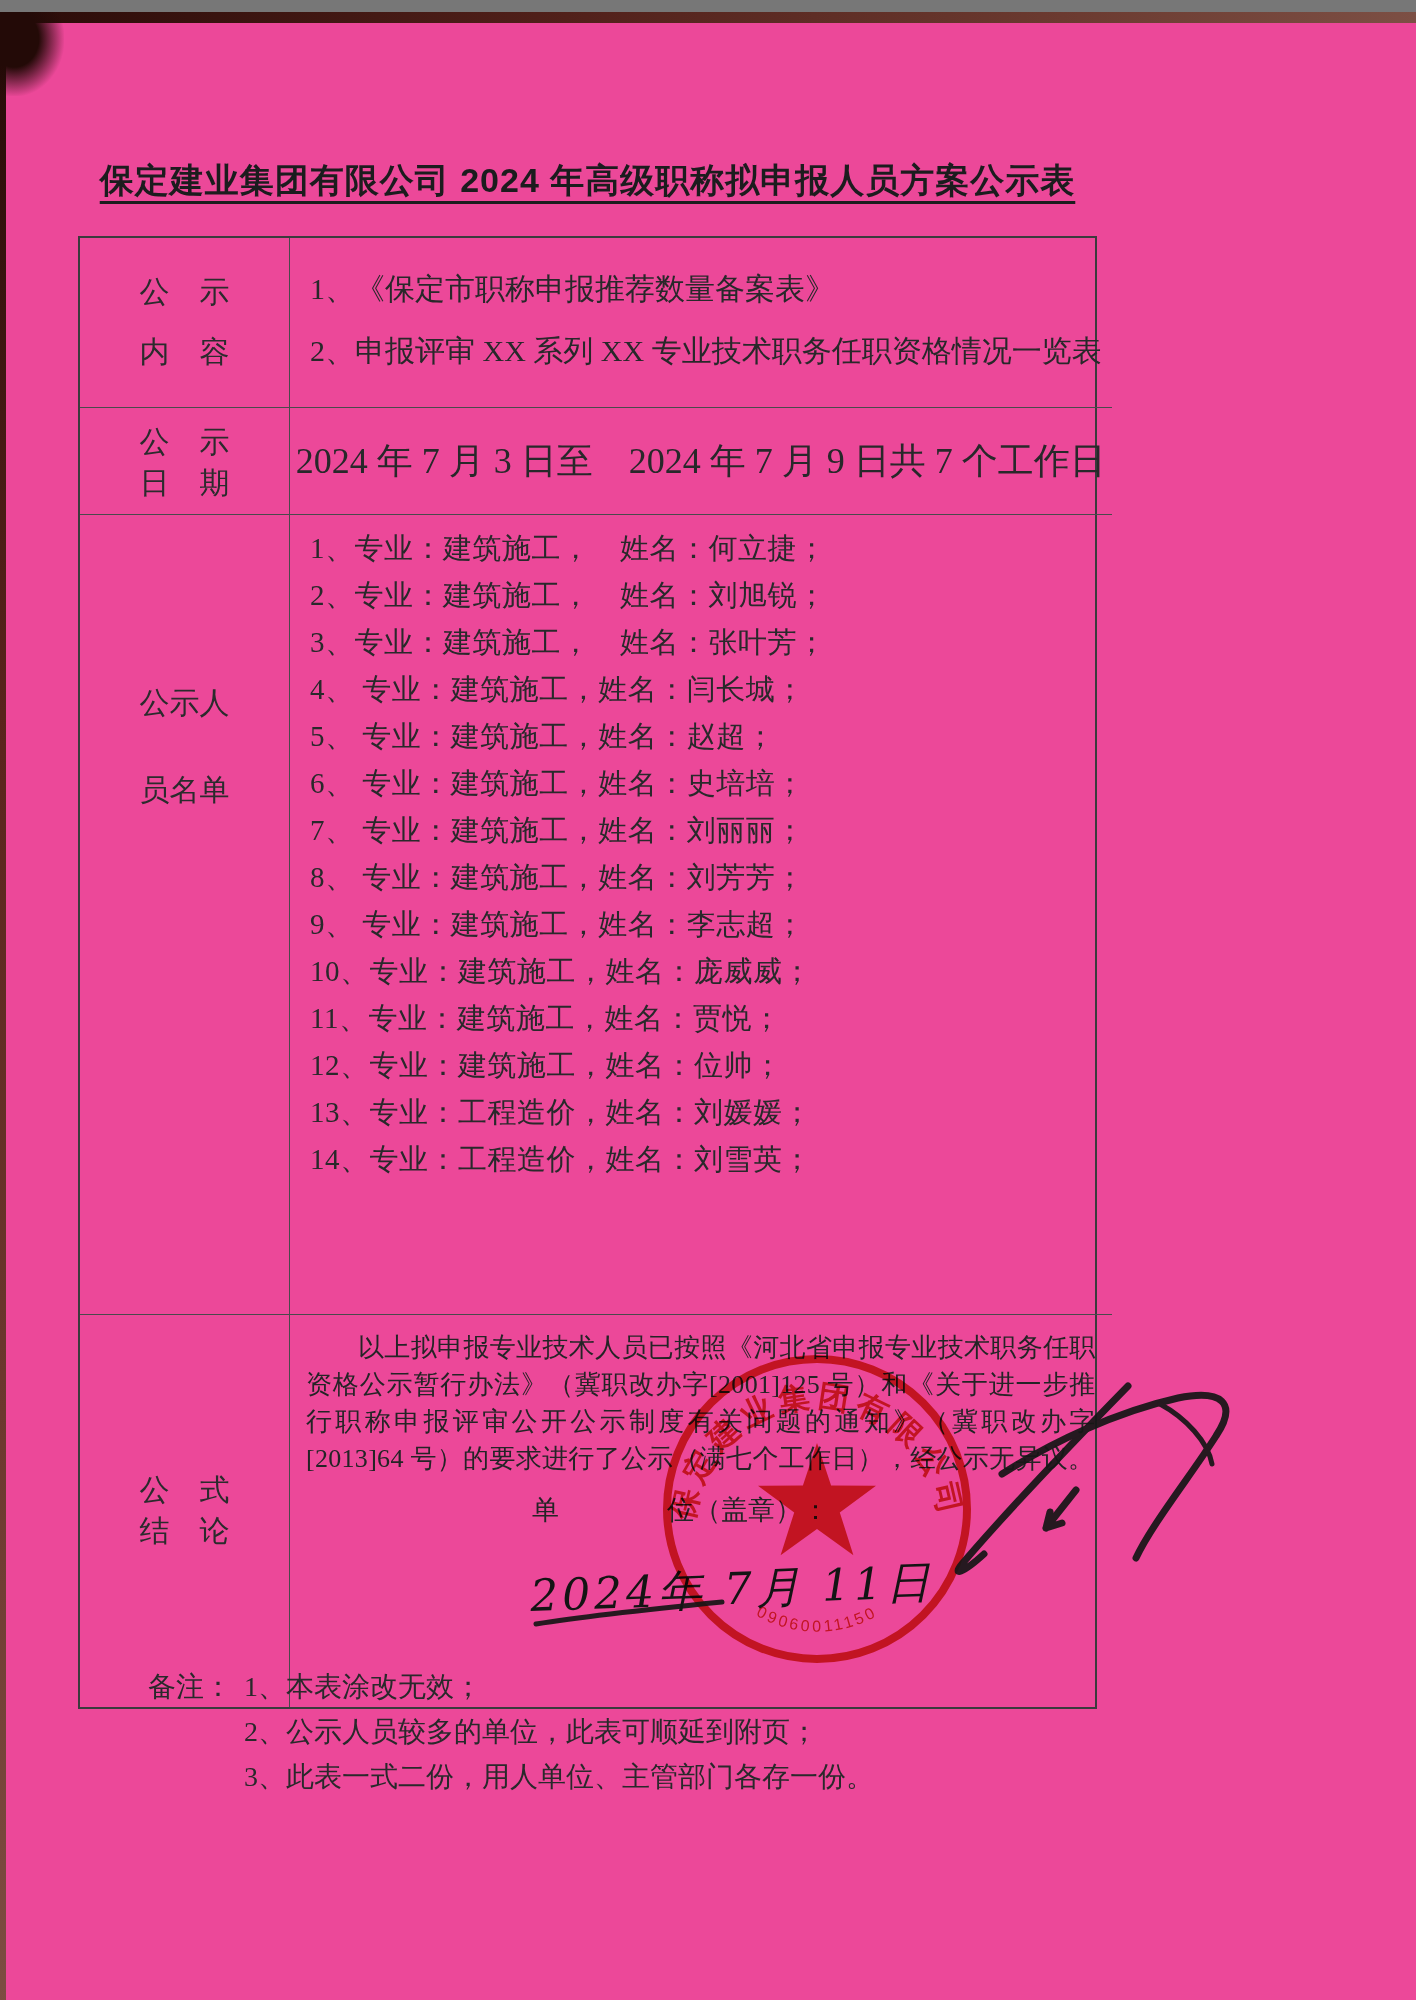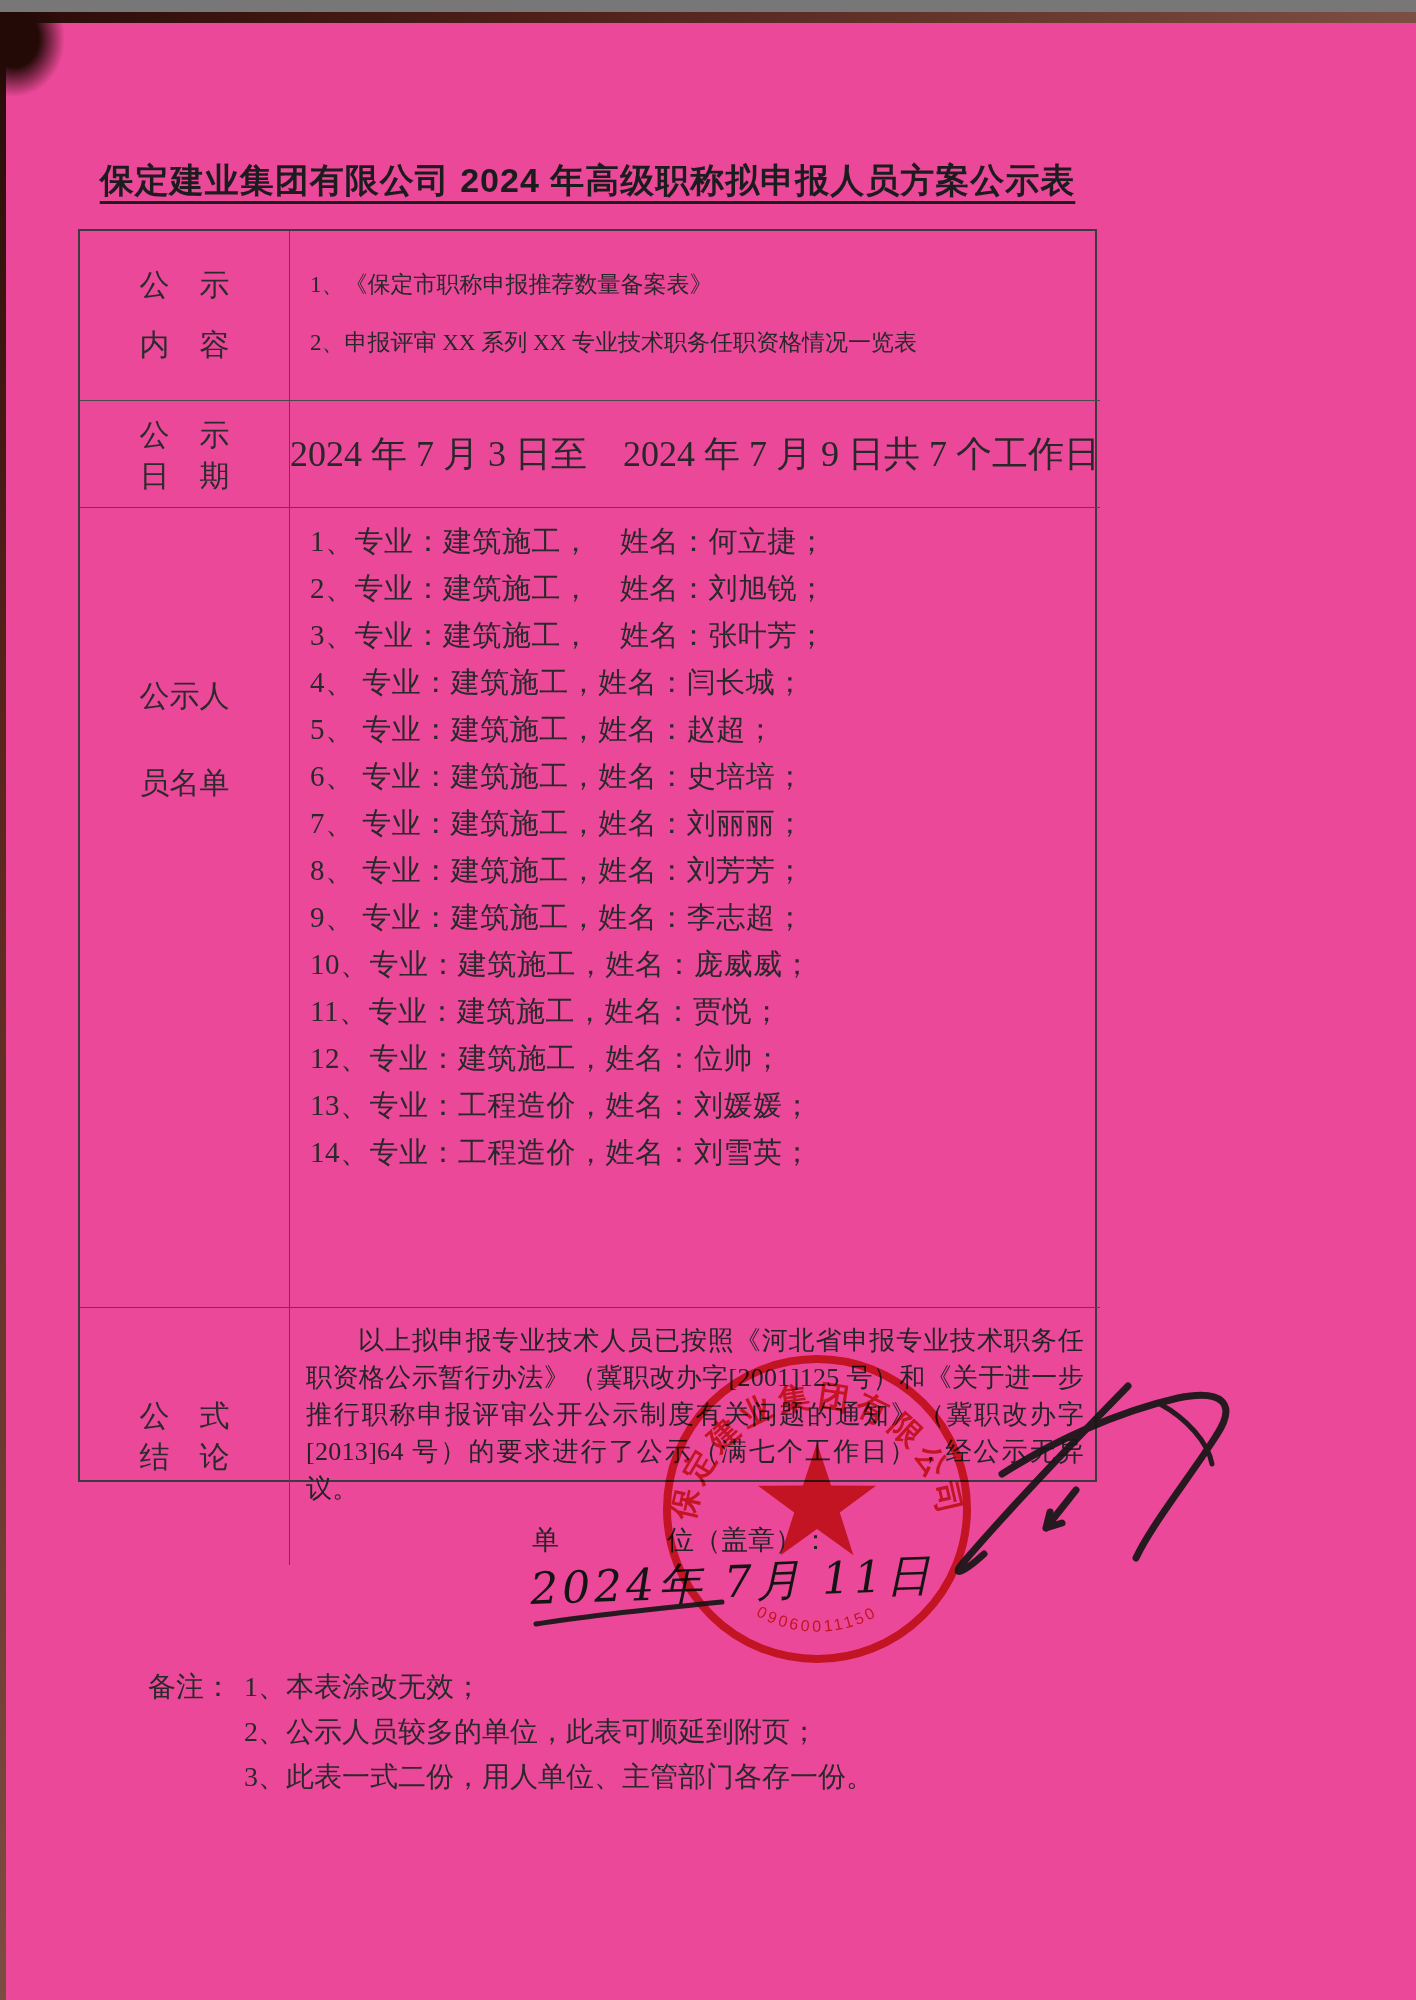--- a/index.html
+++ b/index.html
@@ -18,35 +18,35 @@
   
   .doc-title{
     position:absolute; left:78px; top:146px; width:1019px;
     font-family:"Liberation Sans","DejaVu Sans",sans-serif;
     font-size:34px; font-weight:bold; text-align:center; letter-spacing:1px;
     color:#1c1c1e; text-decoration:underline; text-underline-offset:9px;
     text-decoration-thickness:2.5px; white-space:nowrap;
   }
   
   .sheet{
-    position:absolute; left:78px; top:217px; width:1019px; height:1253px;
+    position:absolute; left:78px; top:224px; width:1019px; height:1473px;
     border:2.5px solid #3b3b3d; display:grid;
     grid-template-columns:210px 1fr; grid-template-rows:170px 107px 800px auto;
     box-sizing:border-box;
   }
   .cell{box-sizing:border-box; border-right:1.6px solid #4a4a4c; border-bottom:1.6px solid #4a4a4c;}
   .cell.last-row{border-bottom:none;}
   .cell.content-col{border-right:none;}
   .lbl{display:flex; flex-direction:column; align-items:center; justify-content:space-evenly;
     font-size:30px; color:#2b2b2d; padding:14px 0;}
   .lbl .lbl-line{white-space:pre;}
   .lbl-people{justify-content:flex-start; padding-top:168px; gap:46px;}
   .lbl-concl{justify-content:center; }
   .content-items{display:flex; flex-direction:column; justify-content:space-evenly;
-    padding:10px 10px 14px 20px; font-size:23px; color:#28282a;}
+    padding:10px 10px 14px 20px; font-size:30px; color:#28282a;}
   .content-items .line{white-space:pre;}
   .date-cell{display:flex; align-items:center; justify-content:center;
     font-size:36px; color:#28282a; white-space:pre;}
   .people-cell{padding:10px 8px 0 20px; font-size:29px; color:#29292b;}
   .people-cell .p-line{height:47px; line-height:47px; white-space:pre;
     font-weight:500; letter-spacing:0.5px;}
   .concl-cell{position:relative; padding:14px 16px 0 16px; font-size:26px;
     line-height:37px; color:#242426;}
   .concl-text{text-indent:2em; text-align:justify; letter-spacing:0.3px;}
   .sig-block{margin-top:8px; margin-left:226px; font-size:27px; line-height:50px;

